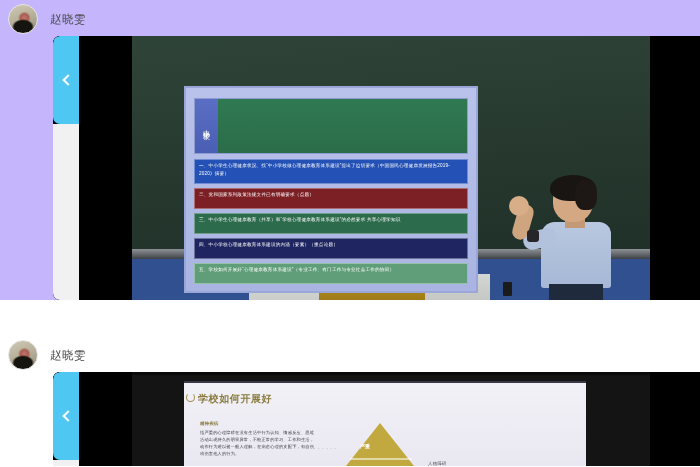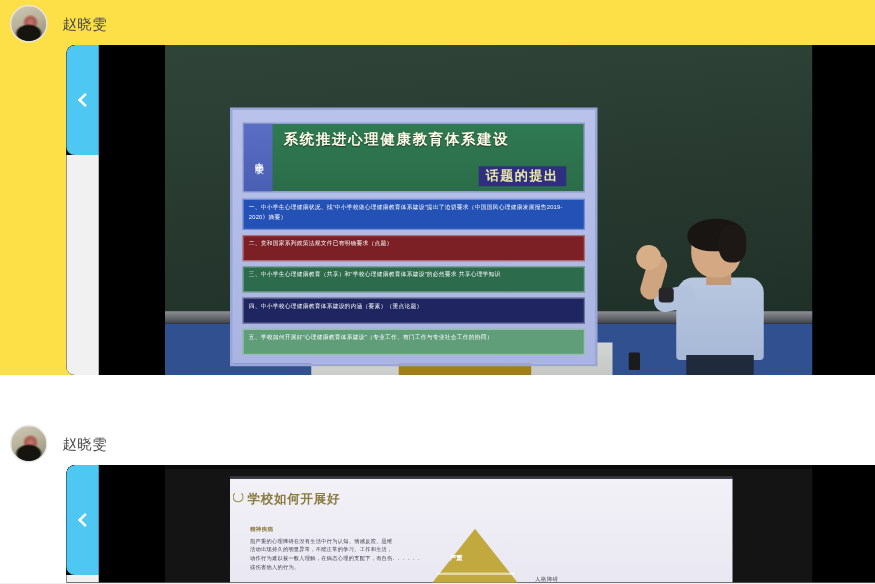--- a/index.html
+++ b/index.html
@@ -2,21 +2,21 @@
 <html><head>
 <meta charset="utf-8">
 <style>
   * { box-sizing: border-box; margin: 0; padding: 0; }
   html, body {
     width: 700px; height: 467px;
     background: #ffffff;
     font-family: "Liberation Sans", sans-serif;
     overflow: hidden;
   }
-  .feed { width: 700px; height: 328px; background: #fde047; position: relative; }
+  .feed { width: 700px; height: 328px; background: #c4b5fd; position: relative; }
 
   
   .post { position: relative; width: 700px; }
   .post-header {
     display: flex; align-items: center;
     padding: 8px 0 6px 8px;
     height: 36px;
   }
   .avatar {
     width: 30px; height: 30px; border-radius: 50%;
@@ -221,24 +221,20 @@
         <div class="podium-top"></div>
         <div class="podium"></div>
         <div class="desk-top"></div>
         <div class="desk"></div>
         <div class="podium-r"></div>
         <div class="cup"></div>
 
         <div class="slide">
           <div class="slide-title-row">
             <div class="slide-tab">中小学校</div>
-            <div class="slide-title">
-              <div class="slide-title-main">系统推进心理健康教育体系建设</div>
-              <div class="slide-subtitle">话题的提出</div>
-            </div>
           </div>
           <div class="bands">
             <div class="band band-1">一、中小学生心理健康状况、找“中小学校做心理健康教育体系建设”提出了迫切要求（中国国民心理健康发展报告2019-2020》摘要）</div>
             <div class="band band-2">二、党和国家系列政策法规文件已有明确要求（点题）</div>
             <div class="band band-3">三、中小学生心理健康教育（共享）和“学校心理健康教育体系建设”的必然要求  共享心理学知识</div>
             <div class="band band-4">四、中小学校心理健康教育体系建设的内涵（要素）（重点论题）</div>
             <div class="band band-5">五、学校如何开展好“心理健康教育体系建设”（专业工作、有门工作与专业社会工作的协同）</div>
           </div>
         </div>
 

